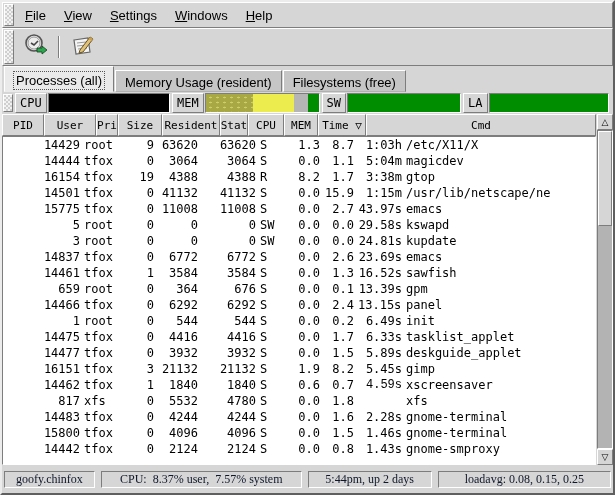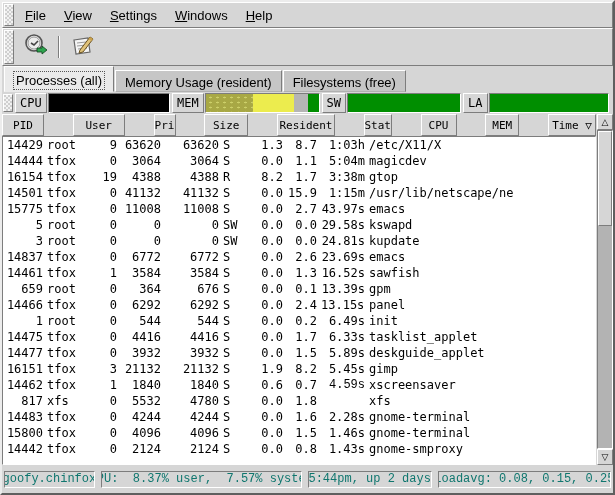--- a/index.html
+++ b/index.html
@@ -109,21 +109,21 @@
     font-family: "DejaVu Sans Mono", monospace; font-size: 11px; color: #000;
     background: #d6d6d6;
     border: 1px solid; border-color: #ffffff #7d7d7d #7d7d7d #ffffff;
     white-space: nowrap; overflow: hidden;
   }
 
   .clist-body {
     flex: 1 1 auto; background: #ffffff; overflow: hidden;
     border: 1px solid; border-color: #7d7d7d #ffffff #ffffff #7d7d7d;
   }
-  .trow { display: flex; height: 16px; line-height: 16px; }
+  .trow { display: flex; height: 16px; line-height: 16px; padding-left: 37px; }
   .tcell {
     flex: 0 0 auto; padding: 0 2px;
     font-family: "DejaVu Sans Mono", monospace; font-size: 12px; color: #000;
     white-space: pre; overflow: hidden;
   }
 
   
   .vscroll { flex: 0 0 16px; display: flex; flex-direction: column; margin-left: 1px; }
   .vstep {
     flex: 0 0 16px; display: flex; align-items: center; justify-content: center;
@@ -140,21 +140,21 @@
     border: 1px solid; border-color: #ffffff #7d7d7d #7d7d7d #ffffff;
   }
 
   
   .statusbar {
     flex: 0 0 28px; display: flex; align-items: center;
     padding: 3px 2px; background: #d6d6d6; gap: 6px;
   }
   .status-panel {
     height: 17px; display: flex; align-items: center; justify-content: center;
-    font-family: Liberation Mono, monospace; font-size: 12px; color: #0f766e;
+    font-family: Liberation Serif, serif; font-size: 12px; color: #0f172a;
     white-space: pre; overflow: hidden;
     border: 1px solid; border-color: #7d7d7d #ffffff #ffffff #7d7d7d;
     padding: 0 4px;
   }
   .sp-host { flex: 88 1 0; }
   .sp-cpu  { flex: 208 1 0; }
   .sp-time { flex: 124 1 0; }
   .sp-load { flex: 178 1 0; }
 </style>
 </head>
@@ -240,20 +240,21 @@
       <div class="clist-header">
           <div class="hcell" style="width: 42px;">PID</div>
           <div class="hcell" style="width: 52px;">User</div>
           <div class="hcell" style="width: 22px;">Pri</div>
           <div class="hcell" style="width: 44px;">Size</div>
           <div class="hcell" style="width: 58px;">Resident</div>
           <div class="hcell" style="width: 28px;">Stat</div>
           <div class="hcell" style="width: 36px;">CPU</div>
           <div class="hcell" style="width: 34px;">MEM</div>
           <div class="hcell" style="width: 48px;">Time ▽</div>
+          <div class="hcell" style="flex: 1 1 auto;">Cmd</div>
         </div>
       <div class="clist-body">
           <div class="trow">
             <div class="tcell" style="width: 42px; text-align: right;">14429</div>
             <div class="tcell" style="width: 52px; text-align: left;">root</div>
             <div class="tcell" style="width: 22px; text-align: right;">9</div>
             <div class="tcell" style="width: 44px; text-align: right;">63620</div>
             <div class="tcell" style="width: 58px; text-align: right;">63620</div>
             <div class="tcell" style="width: 28px; text-align: left;">S</div>
             <div class="tcell" style="width: 36px; text-align: right;">1.3</div>

